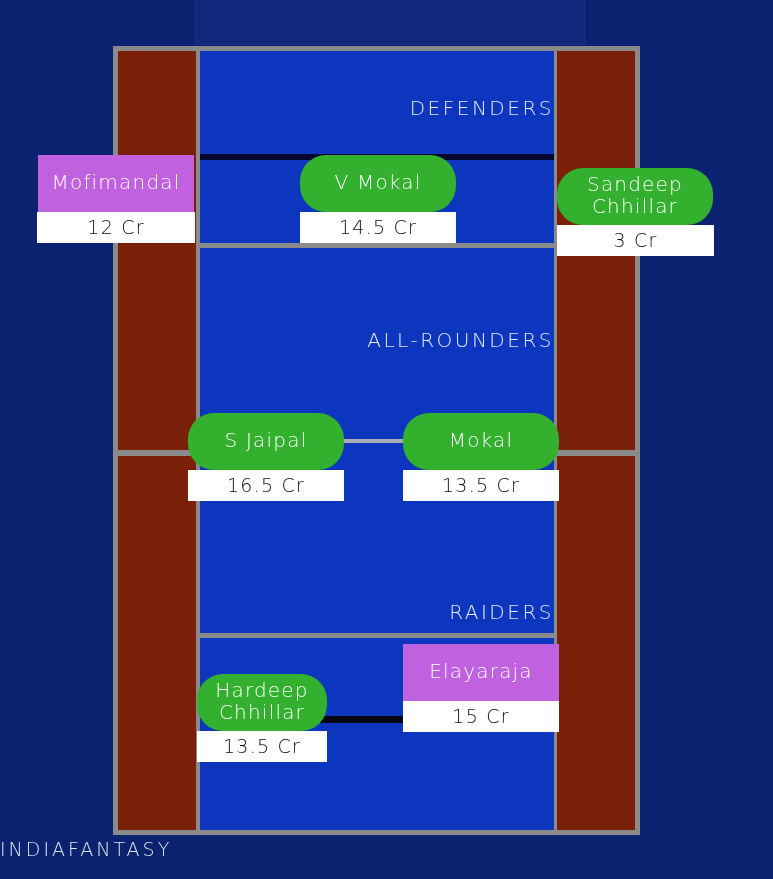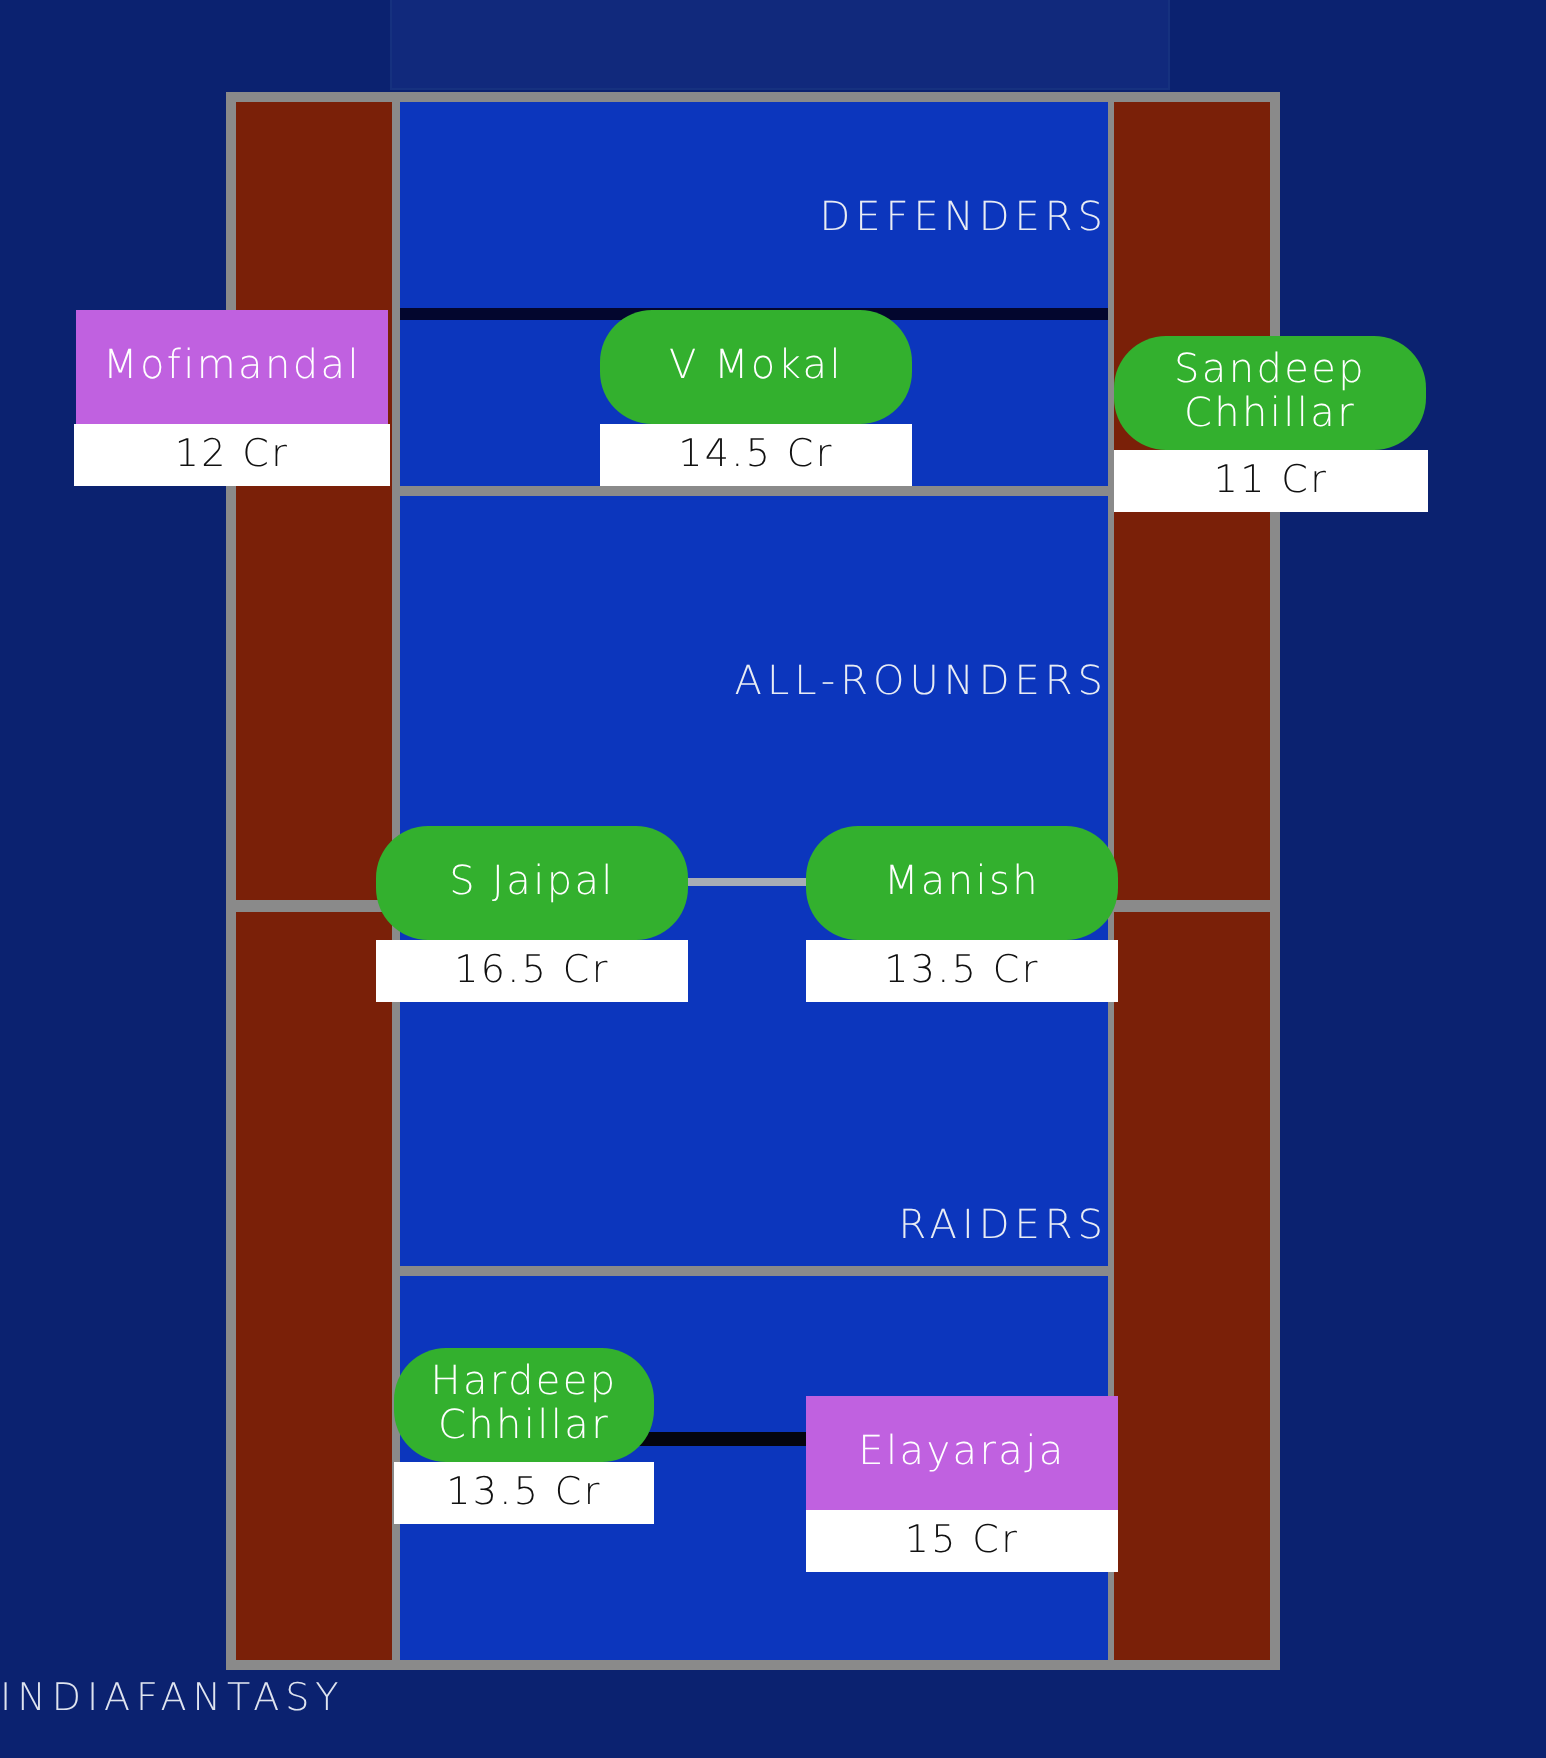--- a/index.html
+++ b/index.html
@@ -114,21 +114,21 @@
   .green  .name { background: #33b02e; border-radius: 26px; }
   .purple .name { background: #c061e0; }
 
   
   #p-mofimandal { left: 38px;  top: 155px; }
   #p-vmokal     { left: 300px; top: 155px; }
   #p-sandeep    { left: 557px; top: 168px; }
   #p-sjaipal    { left: 188px; top: 413px; }
   #p-manish     { left: 403px; top: 413px; }
   #p-hardeep    { left: 171px; top: 674px; padding-left: 26px; }
-  #p-elayaraja  { left: 403px; top: 698px; }
+  #p-elayaraja  { left: 403px; top: 644px; }
 
   #p-mofimandal .price { width: 158px; margin-left: -1px; }
   #p-sandeep   .price  { width: 157px; }
 
   
   #footer {
     position: absolute;
     left: 0; top: 838px; width: 773px;
     text-align: left;
     color: #dfe4ef;
@@ -166,30 +166,30 @@
   <div class="price">12 Cr</div>
 </div>
 
 <div class="player green" id="p-vmokal">
   <div class="name">V Mokal</div>
   <div class="price">14.5 Cr</div>
 </div>
 
 <div class="player green" id="p-sandeep">
   <div class="name two-line">Sandeep<br>Chhillar</div>
-  <div class="price">11 Cr</div>
+  <div class="price">3 Cr</div>
 </div>
 
 <div class="player green" id="p-sjaipal">
   <div class="name">S Jaipal</div>
   <div class="price">16.5 Cr</div>
 </div>
 
 <div class="player green" id="p-manish">
-  <div class="name">Manish</div>
+  <div class="name">Mokal</div>
   <div class="price">13.5 Cr</div>
 </div>
 
 <div class="player green" id="p-hardeep">
   <div class="name two-line">Hardeep<br>Chhillar</div>
   <div class="price">13.5 Cr</div>
 </div>
 
 <div class="player purple" id="p-elayaraja">
   <div class="name">Elayaraja</div>

